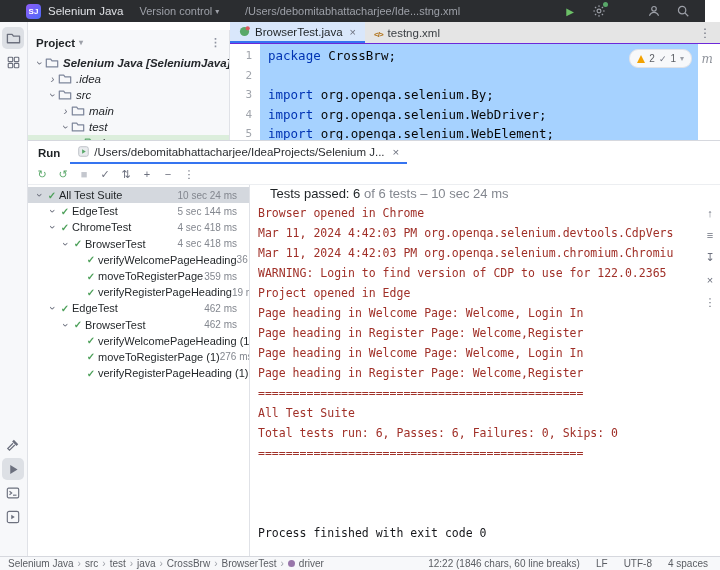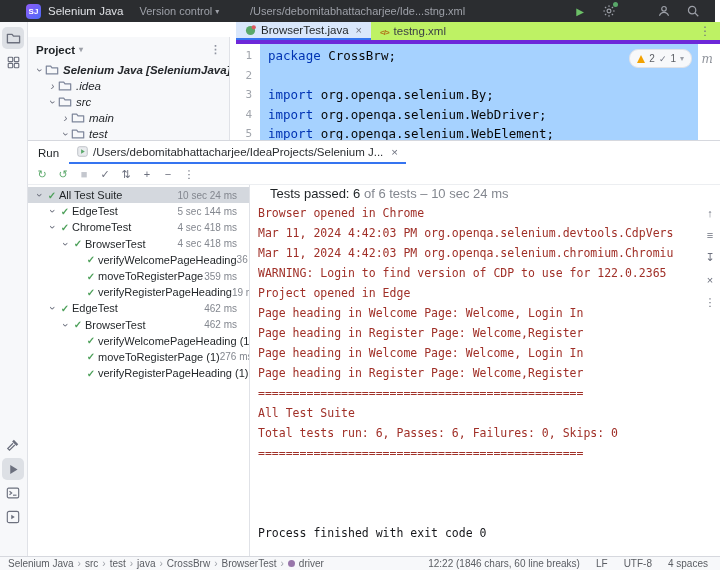--- a/index.html
+++ b/index.html
@@ -1,19 +1,19 @@
 <!DOCTYPE html>
 <html><head>
 <meta charset="utf-8">
 <style>
   html,body{margin:0;padding:0;background:#e9e9e9;}
   #app{position:relative;width:720px;height:570px;background:#fff;overflow:hidden;
        font-family:"Liberation Sans",sans-serif;-webkit-font-smoothing:antialiased;}
   
-  .titlebar{position:absolute;top:0;left:0;right:5px;height:22px;background:#2b2d30;
+  .titlebar{position:absolute;top:0;left:0;right:15px;height:22px;background:#2b2d30;
             display:flex;align-items:center;color:#dfe1e5;z-index:5;}
   .badge{width:15px;height:15px;border-radius:4px;margin-left:26px;flex:0 0 auto;
          background:linear-gradient(135deg,#8e5cf7,#4d6af8);color:#fff;font-size:8px;
          font-weight:bold;display:flex;align-items:center;justify-content:center;}
   .tbname{font-size:11.5px;margin-left:7px;white-space:nowrap;}
   .tbvcs{font-size:11px;color:#9da0a8;margin-left:16px;display:flex;align-items:center;gap:3px;}
   .caret{font-size:8px;color:#9da0a8;}
   .tbtitle{position:absolute;left:50%;transform:translateX(-50%);font-size:11px;color:#9da0a8;white-space:nowrap;}
   .tbright{margin-left:auto;display:flex;align-items:center;gap:13px;padding-right:14px;}
   .tbi{display:flex;align-items:center;justify-content:center;width:16px;height:16px;color:#9da0a8;position:relative;}
@@ -22,36 +22,36 @@
   .tbi.person{margin-left:26px;}
   
   .main{position:absolute;top:22px;bottom:14px;left:0;right:0;background:#fff;}
   
   .toolstrip{position:absolute;left:0;top:0;bottom:0;width:28px;background:#f7f8fa;border-right:1px solid #e0e2e7;box-sizing:border-box;}
   .strip-top{position:absolute;top:3px;left:0;right:1px;}
   .strip-bottom{position:absolute;bottom:26px;left:0;right:1px;}
   .strip-ico{width:22px;height:22px;margin:2px auto;border-radius:5px;display:flex;align-items:center;justify-content:center;color:#6c707e;}
   .strip-ico.active{background:#dde0e5;}
   
-  .project{position:absolute;left:28px;top:15px;width:202px;height:118px;background:#f7f8fa;
+  .project{position:absolute;left:28px;top:8px;width:202px;height:118px;background:#f7f8fa;
            border-right:1px solid #e0e2e7;box-sizing:border-box;overflow:hidden;}
   .p-header{height:25px;display:flex;align-items:center;padding:0 8px;font-size:11.5px;font-weight:bold;color:#1f2326;gap:4px;}
   .p-header .ph-icons{margin-left:auto;display:flex;gap:8px;color:#9094a1;font-size:11px;}
   .p-row{height:16px;display:flex;align-items:center;font-size:11.5px;color:#24272b;white-space:nowrap;font-style:italic;}
   .p-row.highlight{background:#dceedc;}
   .p-row.strong .p-lab{font-weight:bold;}
   .p-row .suffix{color:#9094a1;margin-left:5px;font-size:10.5px;}
   .folder{display:flex;margin-right:4px;color:#7e869b;}
   .p-row.green .folder{color:#59a869;}
   .chev{display:inline-block;width:11px;text-align:center;font-size:11px;color:#6c707e;transform:rotate(90deg);flex:0 0 auto;}
   .chev-right{transform:none;}
   .chev-hidden{visibility:hidden;}
   
   .editorzone{position:absolute;left:230px;right:0;top:0;height:118px;}
-  .tabbar{height:22px;display:flex;align-items:stretch;background:#bef264;border-bottom:4px solid #6d28d9;box-sizing:border-box;font-size:11.5px;margin-left:6px;}
+  .tabbar{height:22px;display:flex;align-items:stretch;background:#e5e5e5;border-bottom:1px solid #6d28d9;box-sizing:border-box;font-size:11.5px;}
   .tabs{display:flex;align-items:stretch;}
   .tab{display:flex;align-items:center;gap:5px;padding:0 9px;color:#3c4045;box-sizing:border-box;}
   .tab.active{background:#d9e7fb;border-bottom:2px solid #3574f0;color:#1f2326;}
   .tab .close{color:#6c707e;font-size:11px;margin-left:2px;display:none;}
   .tab.active .close{display:inline;}
   .tab .ico{display:none;align-items:center;}
   .tab.k-test .t-test{display:inline-flex;}
   .tab.k-xml .t-xml{display:inline-block;}
   .t-xml::before{content:"</>";color:#b07219;font-size:8px;font-weight:bold;letter-spacing:-1px;}
   .tabbar-right{margin-left:auto;display:flex;align-items:center;gap:8px;padding-right:9px;color:#6c707e;font-size:12px;}
@@ -65,21 +65,21 @@
   .kw{color:#0033b3;}
   .rightgutter{position:absolute;right:0;top:0;width:22px;bottom:0;background:#fff;}
   .annot{position:absolute;top:8px;right:7px;font:italic 12px "DejaVu Serif",serif;color:#8f939b;}
   .inspchip{position:absolute;top:5px;right:28px;height:17px;background:#f7f8fa;border:1px solid #e0e2e7;
             border-radius:9px;display:flex;align-items:center;gap:4px;padding:0 7px;font-size:10px;color:#5a5d63;}
   .warn-tri{width:0;height:0;border-left:4.5px solid transparent;border-right:4.5px solid transparent;border-bottom:8px solid #f2a100;}
   .inspchip .chk{color:#6c707e;font-size:9px;}
   
   .runpanel{position:absolute;left:28px;right:0;top:118px;bottom:0;background:#fff;border-top:1px solid #d6d8de;box-sizing:border-box;}
   .run-tabs{height:23px;display:flex;align-items:stretch;font-size:11.5px;}
-  .run-title{font-weight:normal;color:#1f2326;display:flex;align-items:center;padding:0 10px;}
+  .run-title{font-weight:bold;color:#1f2326;display:flex;align-items:center;padding:0 10px;}
   .run-tab{display:flex;align-items:center;gap:5px;color:#2a2d31;padding:0 8px;border-bottom:2px solid #3574f0;box-sizing:border-box;}
   .run-tab .close{color:#6c707e;margin-left:3px;}
   .run-toolbar{height:21px;display:flex;align-items:center;gap:3px;padding-left:5px;border-bottom:1px solid #eceef1;box-sizing:border-box;}
   .tb-btn{width:18px;height:18px;display:flex;align-items:center;justify-content:center;font-size:11px;color:#6c707e;border-radius:4px;}
   .tb-btn.green{color:#59a869;}
   .tb-btn.dis{color:#c4c7ce;}
   .run-content{position:absolute;top:44px;left:0;right:0;bottom:0;}
   .ttree{position:absolute;left:0;top:0;bottom:0;width:222px;border-right:1px solid #e0e2e7;box-sizing:border-box;overflow:hidden;padding-top:2px;background:#fff;}
   .ttree-row{height:16.2px;display:flex;align-items:center;font-size:11px;color:#1f2326;white-space:nowrap;}
   .ttree-row.selected{background:#d4d8de;}

